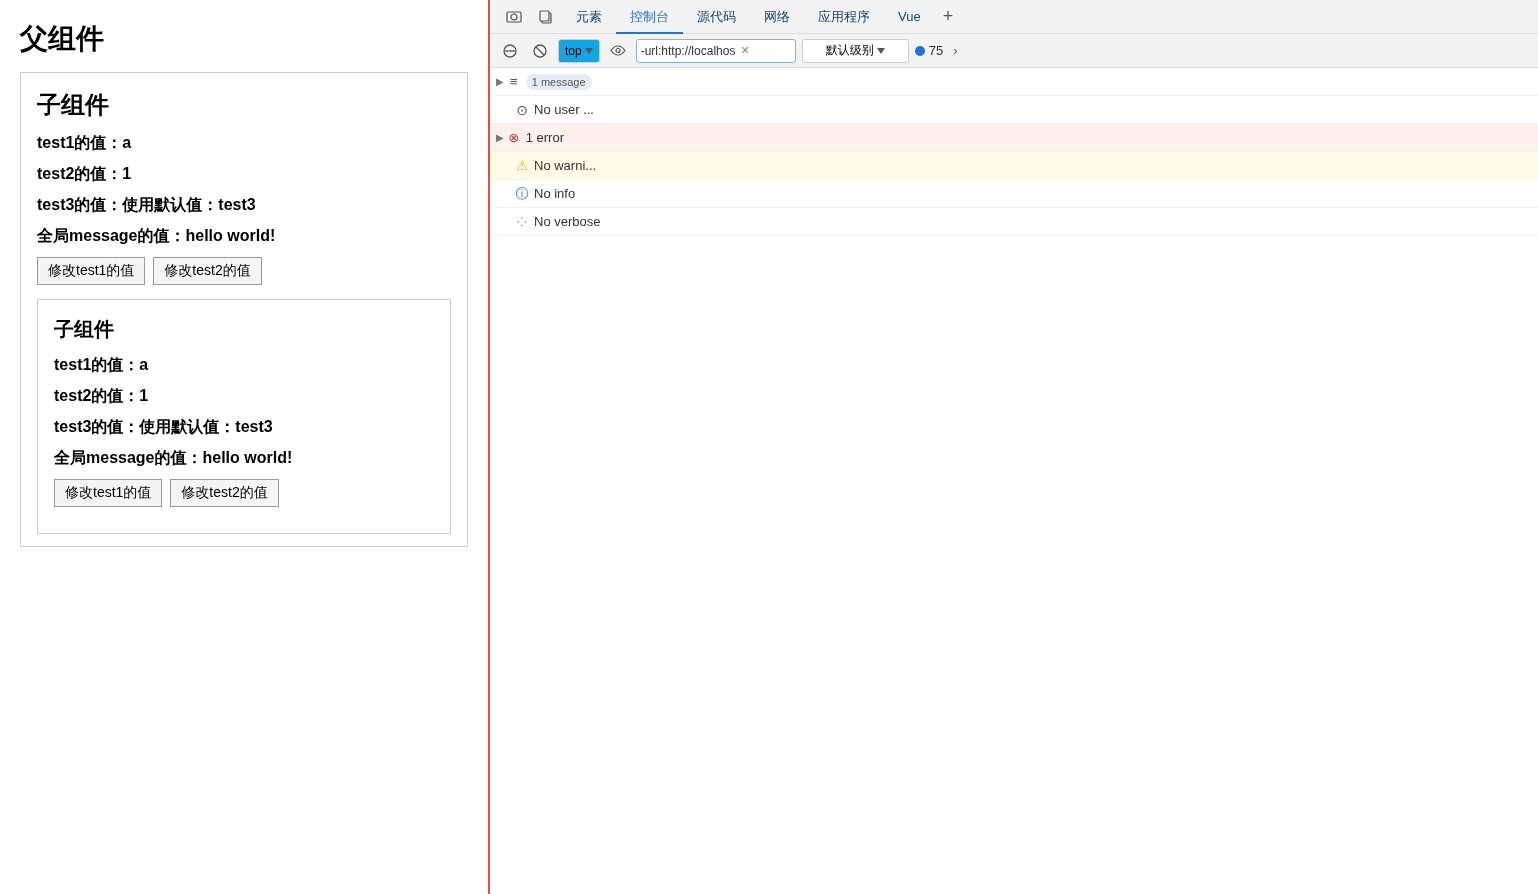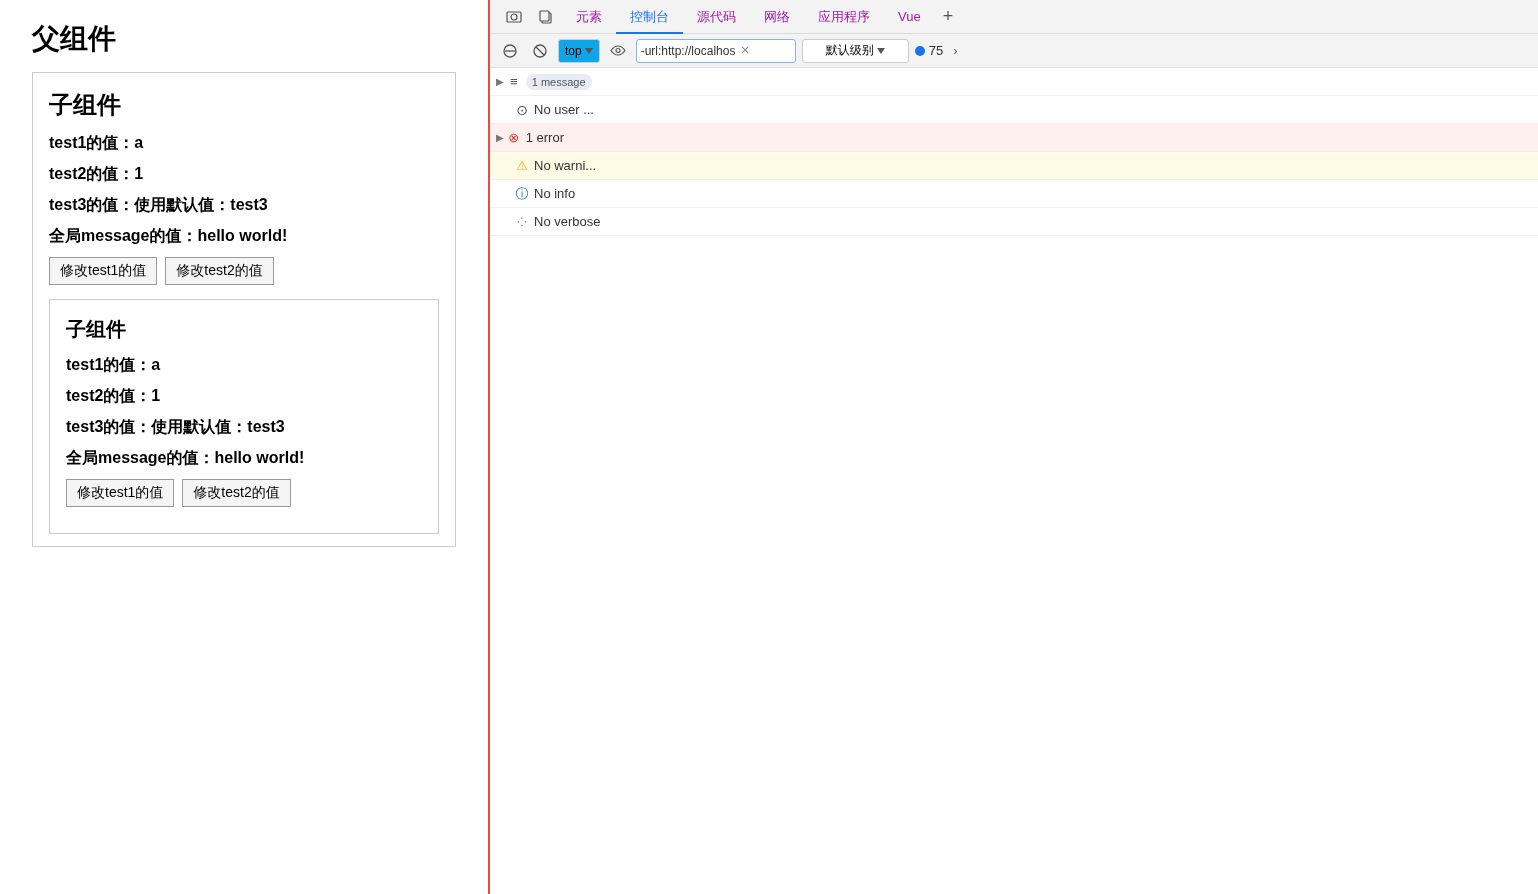--- a/index.html
+++ b/index.html
@@ -11,21 +11,21 @@
       overflow: hidden;
       display: flex;
       flex-direction: row;
     }
 
     
     .app-panel {
       width: 490px;
       height: 100%;
       background: #fff;
-      padding: 20px 32px;
+      padding: 20px 20px;
       border-right: 2px solid #e74c3c;
       overflow: hidden;
     }
 
     .parent-title {
       font-size: 28px;
       font-weight: bold;
       margin-bottom: 14px;
     }
 
@@ -116,21 +116,21 @@
       height: 34px;
       padding: 0 8px;
       gap: 0;
     }
 
     .devtools-tab {
       padding: 0 14px;
       height: 34px;
       line-height: 34px;
       font-size: 13px;
-      color: #a21caf;
+      color: #0c4a6e;
       cursor: pointer;
       border-bottom: 2px solid transparent;
       white-space: nowrap;
     }
 
     .devtools-tab.active {
       border-bottom: 2px solid #1a73e8;
       color: #1a73e8;
     }
 

